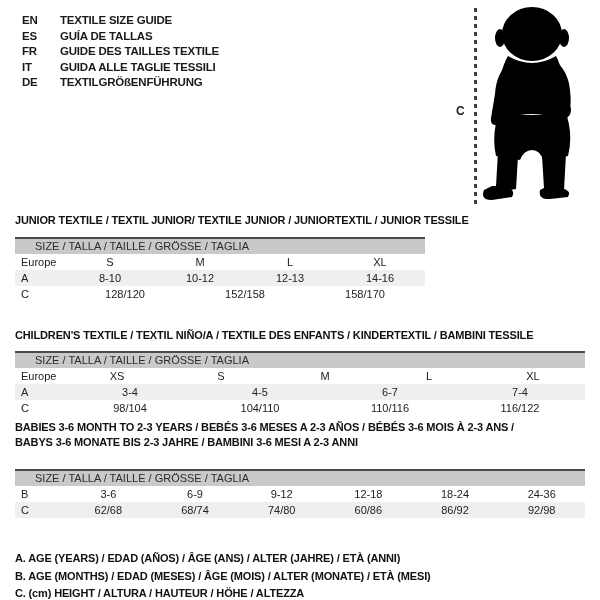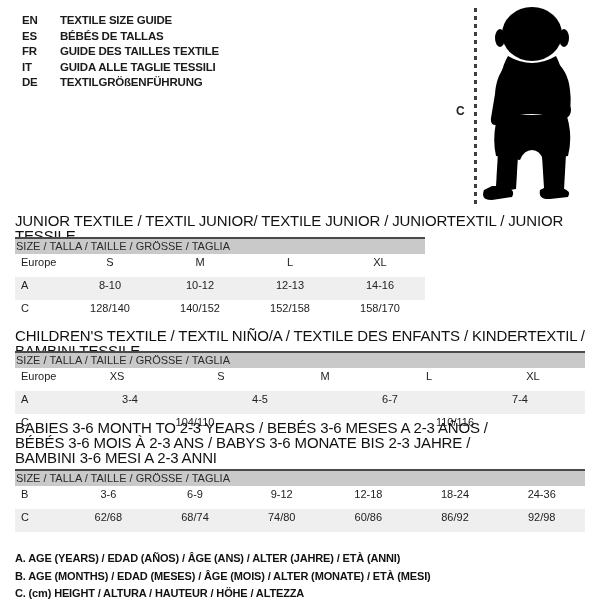--- a/index.html
+++ b/index.html
@@ -13,47 +13,47 @@
   .lcode{width:38px;flex:0 0 38px;}
   
   .cmark{position:absolute;left:456px;top:104px;font-size:12px;font-weight:bold;color:#222;}
   .dashline{
     position:absolute;left:474px;top:8px;width:2.5px;height:198px;
     background:repeating-linear-gradient(to bottom,#3d3d3d 0 4px,transparent 4px 8px);
   }
   .baby{position:absolute;left:482px;top:6px;width:112px;height:202px;}
   .baby path,.baby ellipse{fill:#000000;}
   
-  .sec-title{position:absolute;left:15px;font-size:15px;font-weight:normal;letter-spacing:-0.15px;line-height:15px;color:#111;}
+  .sec-title{position:absolute;left:15px;font-size:11px;font-weight:bold;letter-spacing:-0.15px;line-height:15px;color:#111;}
   
   .tbl{position:absolute;left:15px;}
   .thead{
     height:17px;box-sizing:border-box;background:#c9c9c9;border-top:2px solid #4a4a4a;
-    font-size:11px;line-height:15px;padding-left:1px;color:#2b2b2b;
+    font-size:11px;line-height:15px;padding-left:20px;color:#2b2b2b;
   }
-  .trow{display:flex;height:23px;font-size:11px;line-height:16px;color:#222;}
+  .trow{display:flex;height:16px;font-size:11px;line-height:16px;color:#222;}
   .trow.stripe{background:#efefef;}
   .tlabel{flex:0 0 50px;width:50px;padding-left:6px;box-sizing:border-box;}
   .tcell{flex:1;text-align:center;}
   
   .foots{position:absolute;left:15px;top:541px;font-size:11px;font-weight:bold;line-height:17.5px;letter-spacing:-0.15px;color:#111;margin-top:9px;}
 </style>
 </head>
 <body>
 
 <div class="canvas">
 
   <div class="langs">
     <div class="lrow">
       <span class="lcode">EN</span>
       <span class="llabel">TEXTILE SIZE GUIDE</span>
     </div>
     <div class="lrow">
       <span class="lcode">ES</span>
-      <span class="llabel">BÉBÉS DE TALLAS</span>
+      <span class="llabel">GUÍA DE TALLAS</span>
     </div>
     <div class="lrow">
       <span class="lcode">FR</span>
       <span class="llabel">GUIDE DES TAILLES TEXTILE</span>
     </div>
     <div class="lrow">
       <span class="lcode">IT</span>
       <span class="llabel">GUIDA ALLE TAGLIE TESSILI</span>
     </div>
     <div class="lrow">
@@ -91,22 +91,21 @@
     </div>
     <div class="trow stripe">
       <span class="tlabel">A</span>
       <span class="tcell">8-10</span>
       <span class="tcell">10-12</span>
       <span class="tcell">12-13</span>
       <span class="tcell">14-16</span>
     </div>
     <div class="trow">
       <span class="tlabel">C</span>
-      <span class="tcell">128/140</span>
-      <span class="tcell">140/152</span>
+      <span class="tcell">128/120</span>
       <span class="tcell">152/158</span>
       <span class="tcell">158/170</span>
     </div>
   </div>
 
   <div class="sec-title" style="top:328px;width:570px;">CHILDREN'S TEXTILE / TEXTIL NIÑO/A / TEXTILE DES ENFANTS / KINDERTEXTIL / BAMBINI TESSILE</div>
   <div class="tbl" style="top:351px;width:570px;">
     <div class="thead">SIZE / TALLA / TAILLE / GRÖSSE / TAGLIA</div>
     <div class="trow">
       <span class="tlabel">Europe</span>
@@ -118,22 +117,24 @@
     </div>
     <div class="trow stripe">
       <span class="tlabel">A</span>
       <span class="tcell">3-4</span>
       <span class="tcell">4-5</span>
       <span class="tcell">6-7</span>
       <span class="tcell">7-4</span>
     </div>
     <div class="trow">
       <span class="tlabel">C</span>
+      <span class="tcell">98/104</span>
       <span class="tcell">104/110</span>
       <span class="tcell">110/116</span>
+      <span class="tcell">116/122</span>
     </div>
   </div>
 
   <div class="sec-title" style="top:420px;width:516px;">BABIES 3-6 MONTH TO 2-3 YEARS / BEBÉS 3-6 MESES A 2-3 AÑOS / BÉBÉS 3-6 MOIS À 2-3 ANS / BABYS 3-6 MONATE BIS 2-3 JAHRE / BAMBINI 3-6 MESI A 2-3 ANNI</div>
   <div class="tbl" style="top:469px;width:570px;">
     <div class="thead">SIZE / TALLA / TAILLE / GRÖSSE / TAGLIA</div>
     <div class="trow">
       <span class="tlabel">B</span>
       <span class="tcell">3-6</span>
       <span class="tcell">6-9</span>

